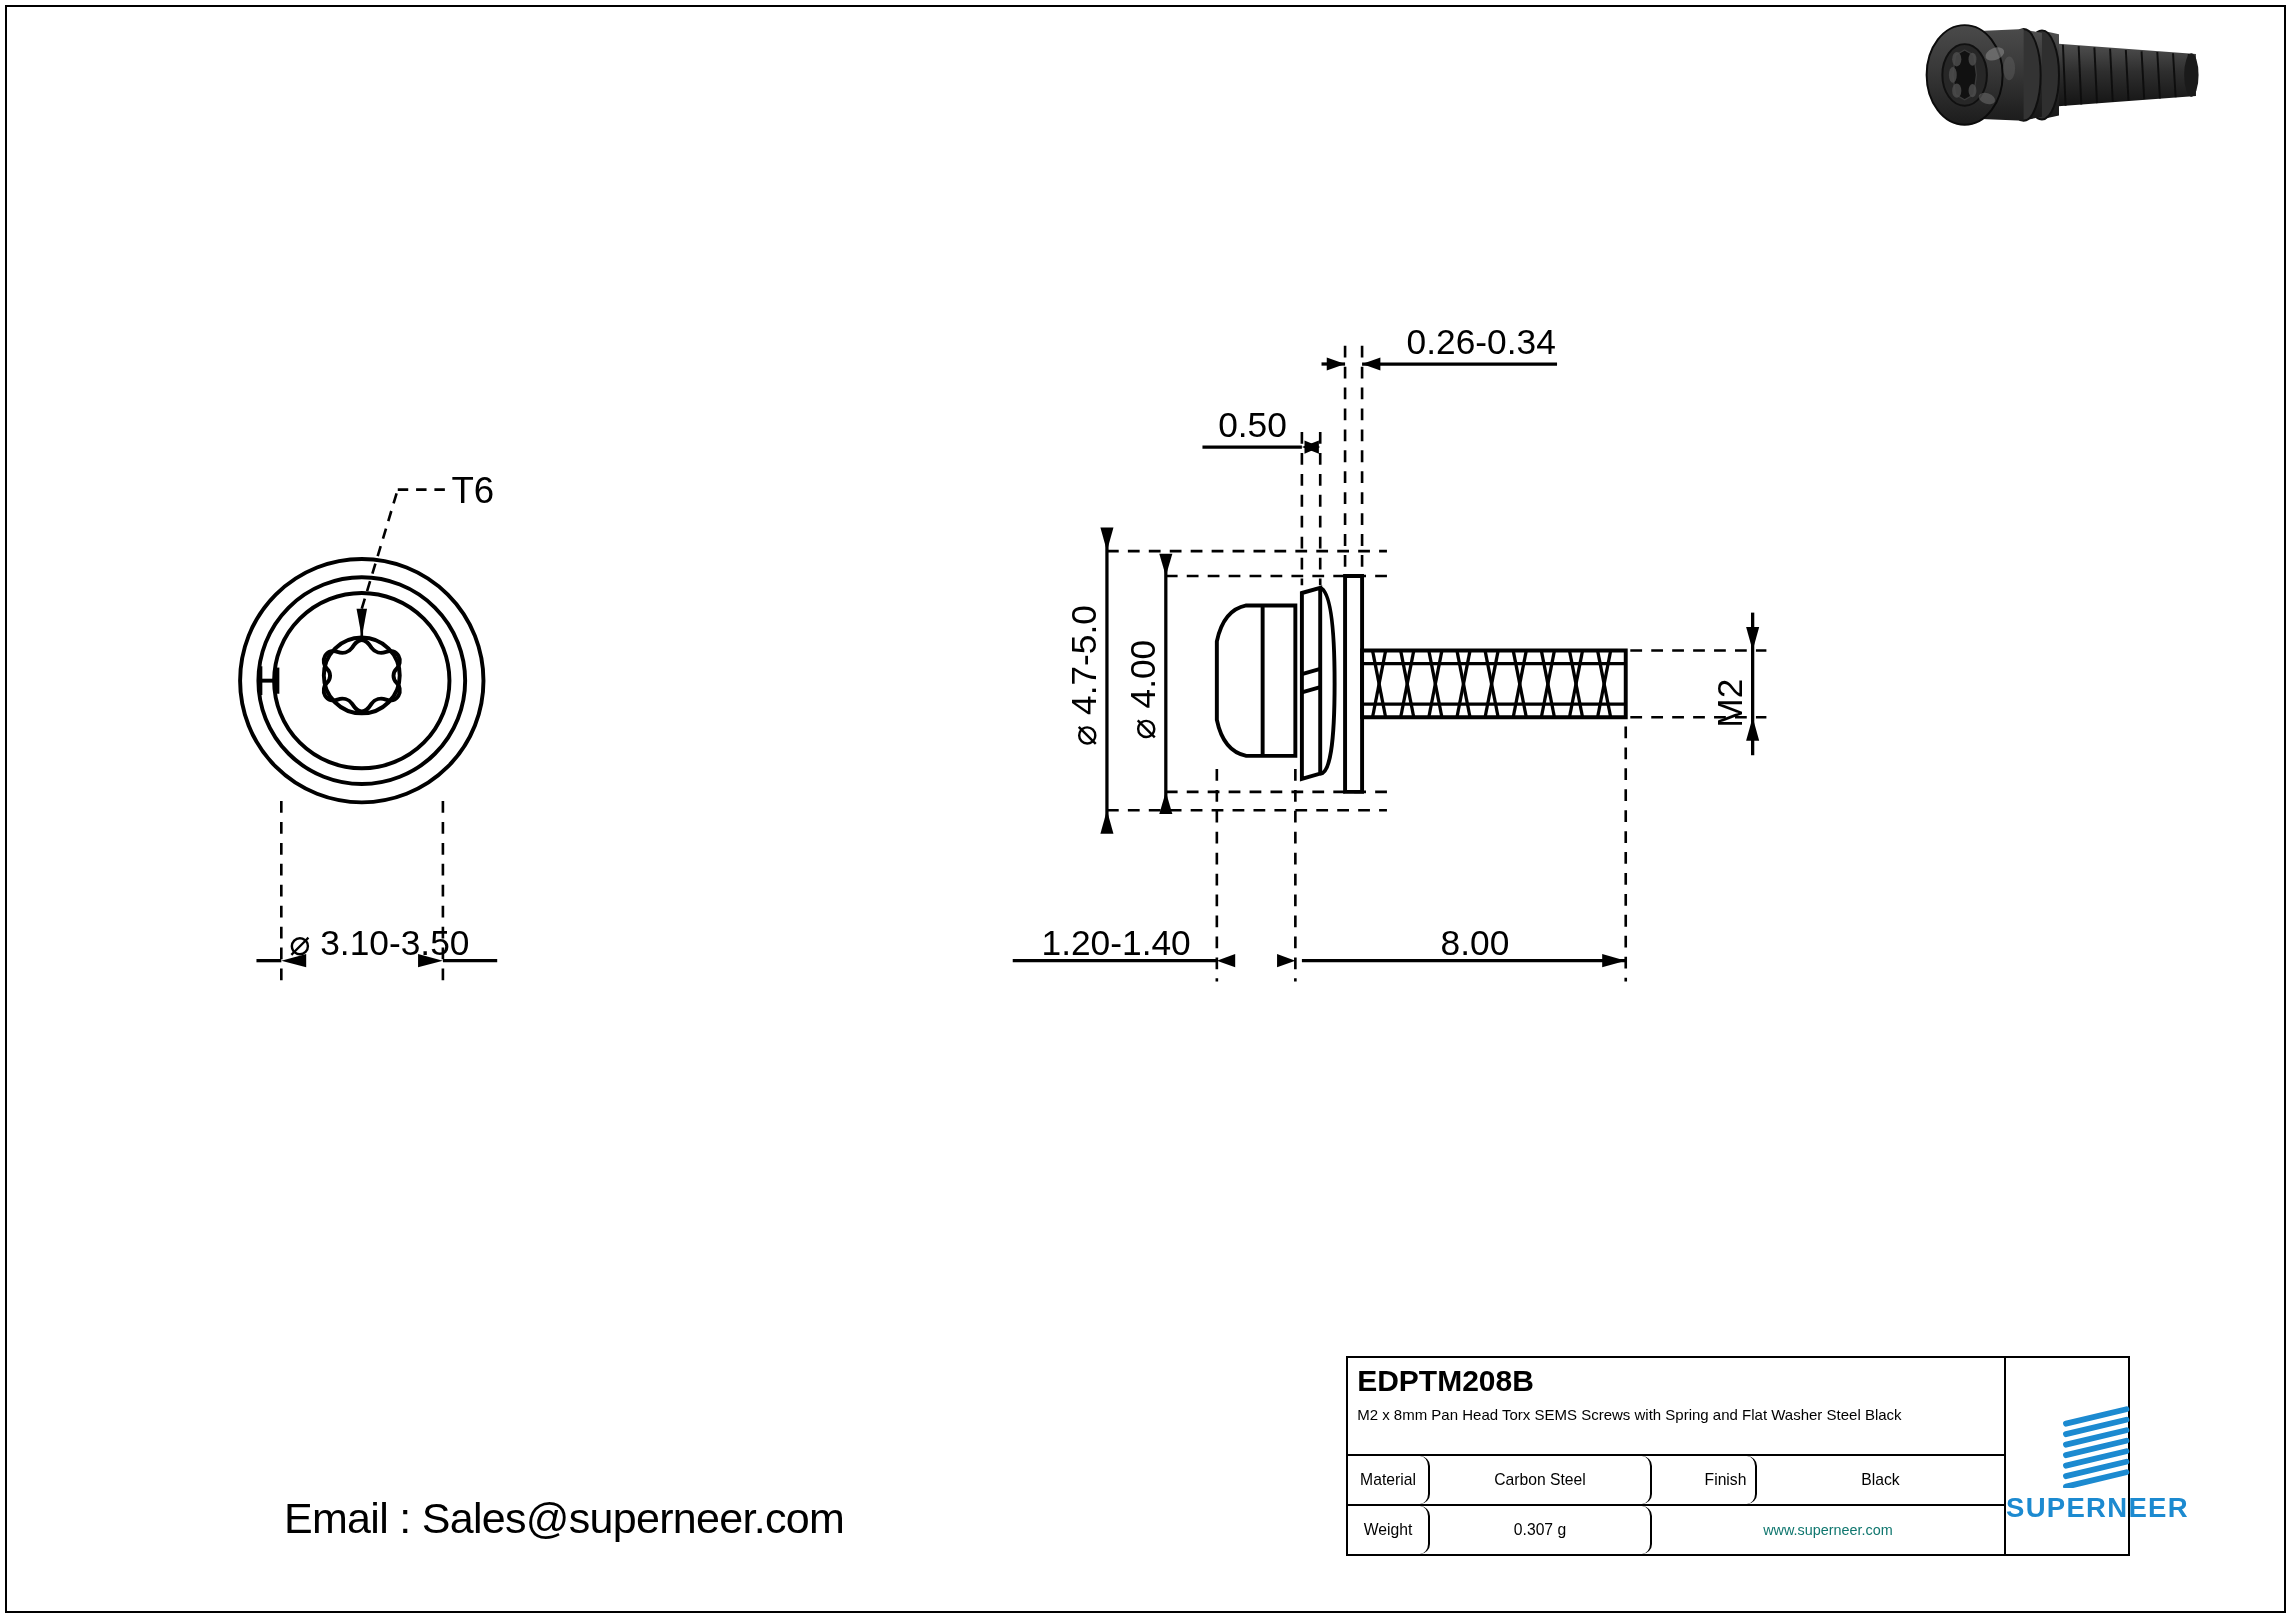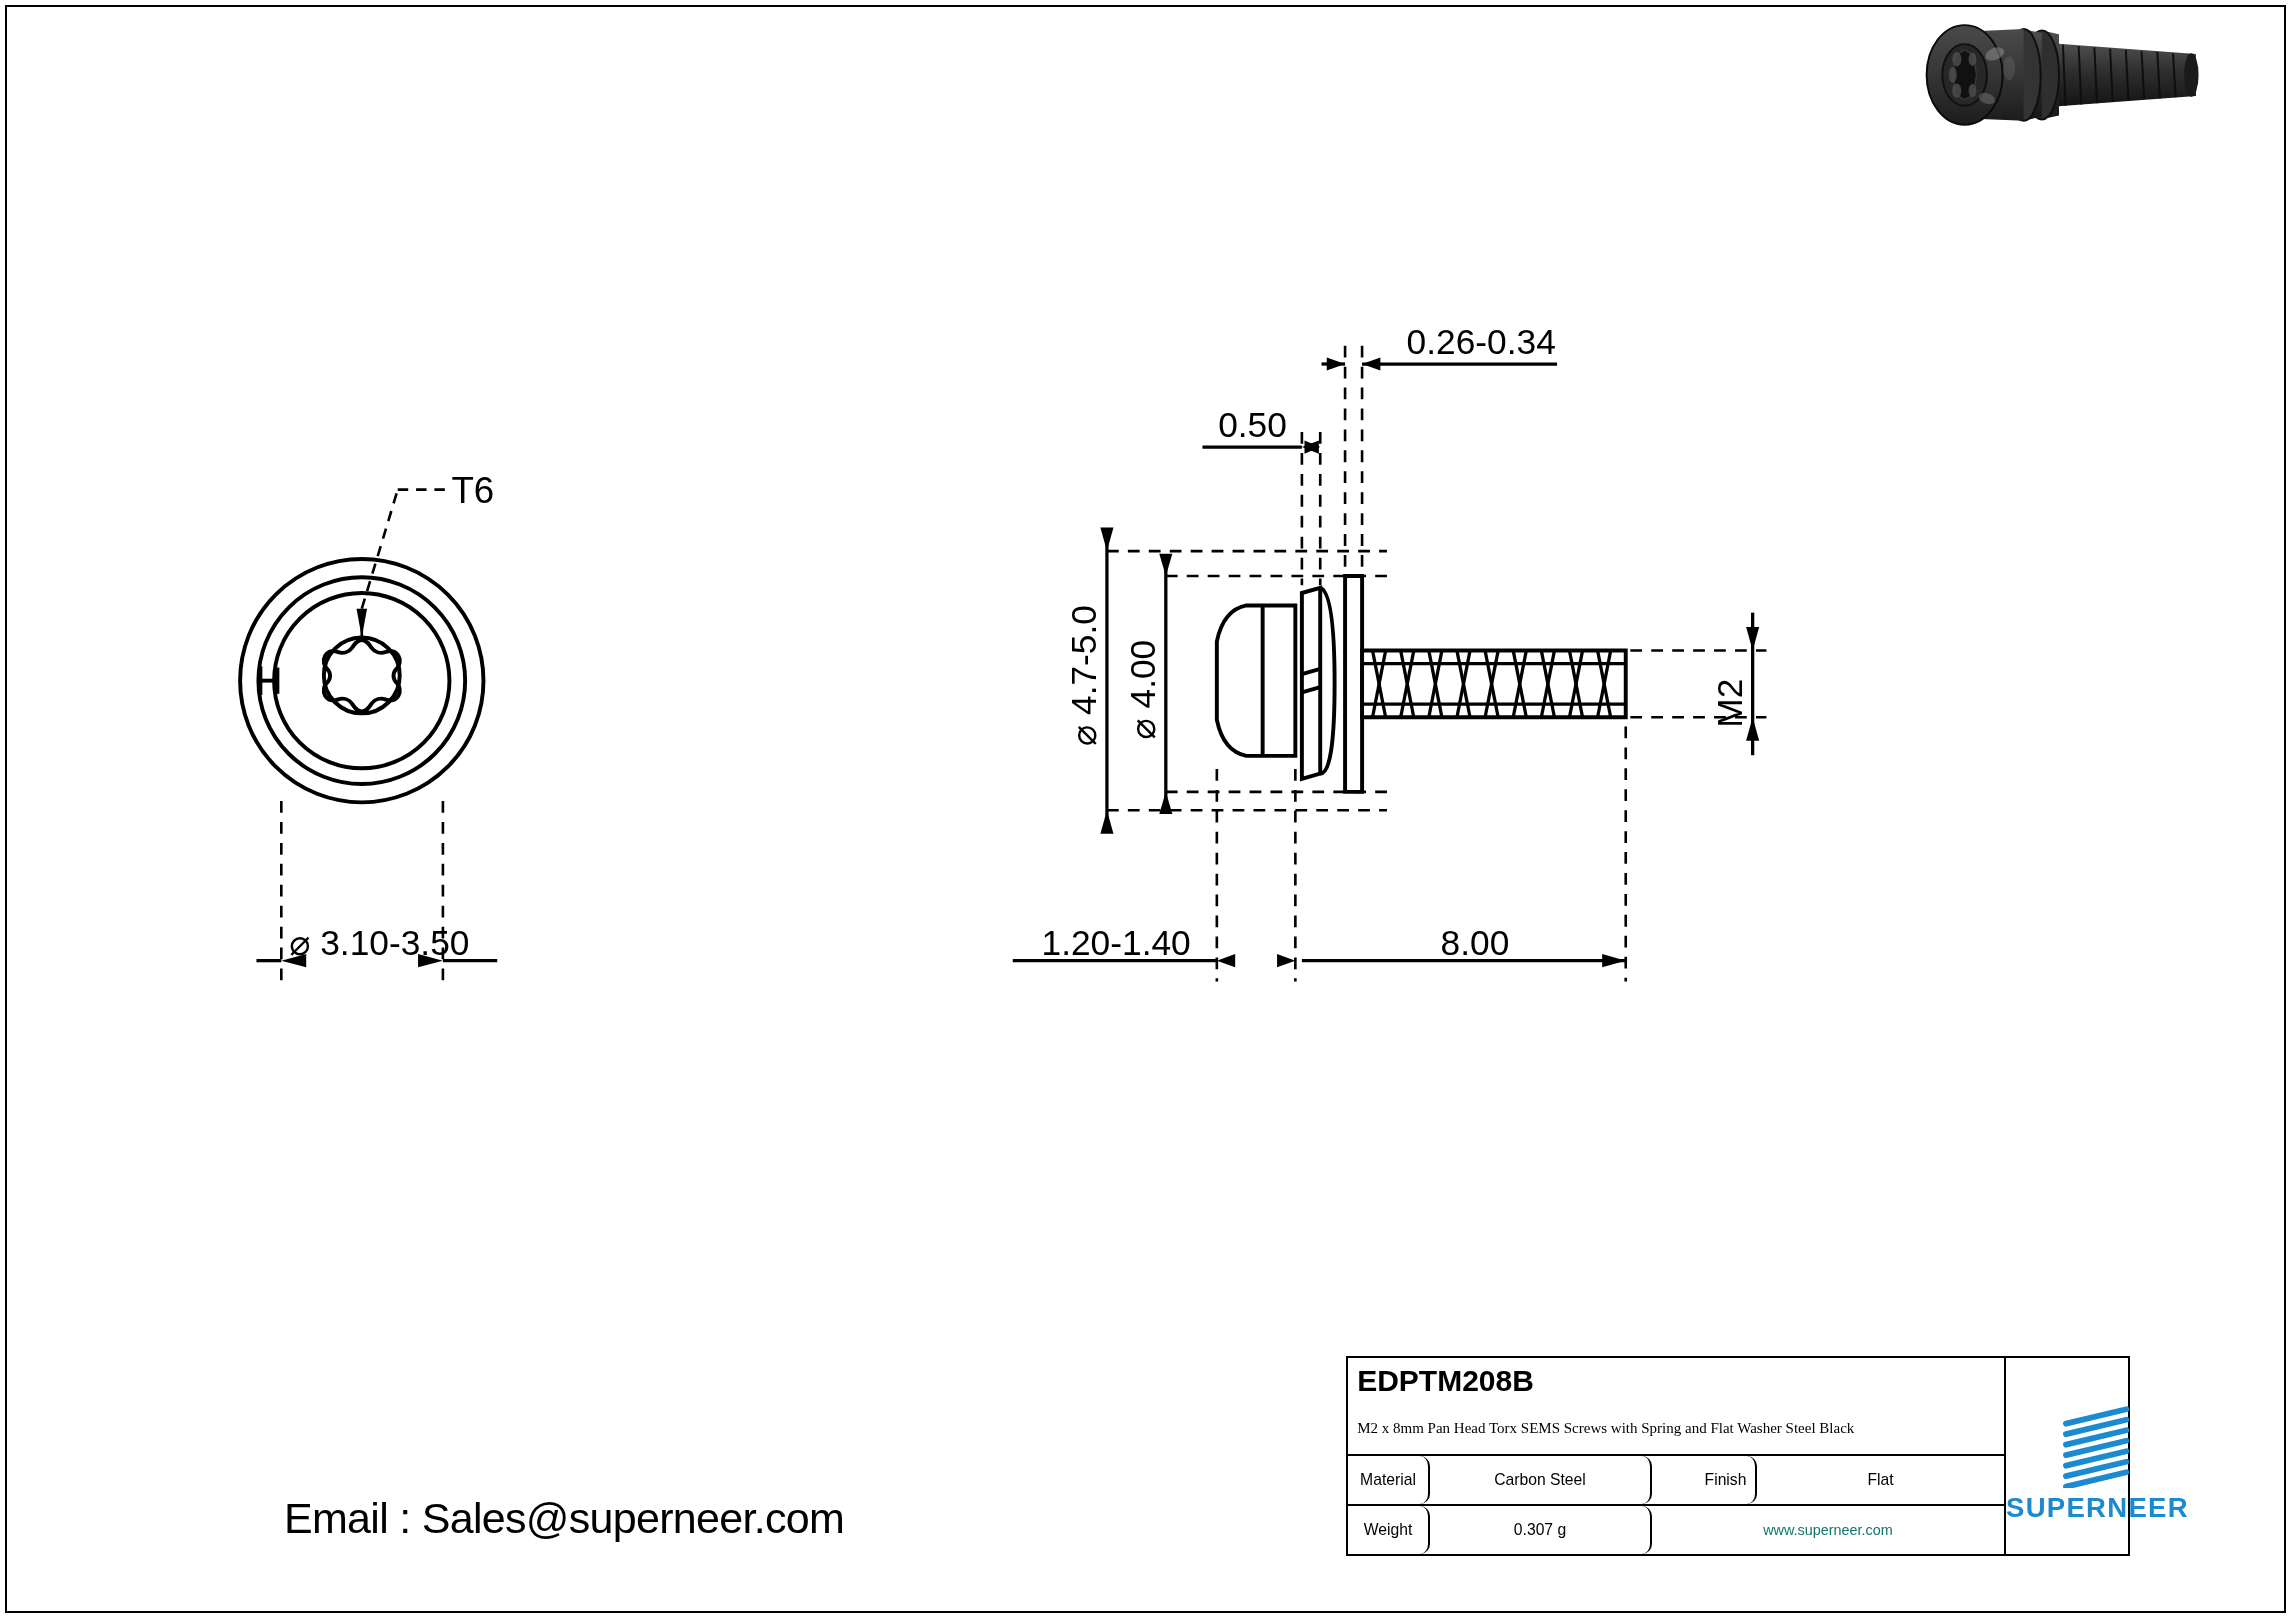--- a/index.html
+++ b/index.html
@@ -25,21 +25,21 @@
          white-space:nowrap;}
 
   
   #titleblock{position:absolute;left:1346px;top:1356px;width:784px;height:200px;
       border:2px solid #000;box-sizing:border-box;display:flex;background:#fff;}
   #tb-left{flex:0 0 658px;display:flex;flex-direction:column;
            border-right:2px solid #000;box-sizing:border-box;}
   #tb-desc{flex:0 0 98px;padding:5.9px 9.2px 0 9.2px;box-sizing:border-box;
            border-bottom:2px solid #000;}
   #tb-code{font-size:30px;font-weight:bold;line-height:34px;letter-spacing:0px;}
-  #tb-title{font-size:15px;line-height:19.6px;margin-top:21px;font-family:Liberation Serif, serif;}
+  #tb-title{font-size:15px;line-height:19.6px;margin-top:7px;}
   .tb-row{display:flex;flex:1 1 0;border-bottom:0;box-sizing:border-box;}
   #tb-row1{border-bottom:2px solid #000;}
   .tb-cell{display:flex;align-items:center;justify-content:center;
       font-size:15.7px;box-sizing:border-box;border-right:2px solid #000;border-radius:10px;}
   .tb-cell.last{border-right:none;}
   .c-label{flex:0 0 82px;}
   .c-val{flex:0 0 222px;}
   .c-label2{flex:0 0 105px;padding-left:44px;}
   .c-val2{flex:1 1 auto;}
   .c-wide{flex:1 1 auto;}
@@ -304,21 +304,21 @@
     <div id="tb-left">
       <div id="tb-desc">
         <div id="tb-code">EDPTM208B</div>
         <div id="tb-title">M2 x 8mm Pan Head Torx SEMS Screws with Spring and Flat Washer Steel Black</div>
       </div>
 
       <div class="tb-row" id="tb-row1">
         <div class="tb-cell c-label">Material</div>
         <div class="tb-cell c-val">Carbon Steel</div>
         <div class="tb-cell c-label2">Finish</div>
-        <div class="tb-cell c-val2 last">Flat</div>
+        <div class="tb-cell c-val2 last">Black</div>
       </div>
 
       <div class="tb-row">
         <div class="tb-cell c-label">Weight</div>
         <div class="tb-cell c-val">0.307 g</div>
         <div class="tb-cell c-wide last link">www.superneer.com</div>
       </div>
     </div>
 
     <div id="tb-right">

